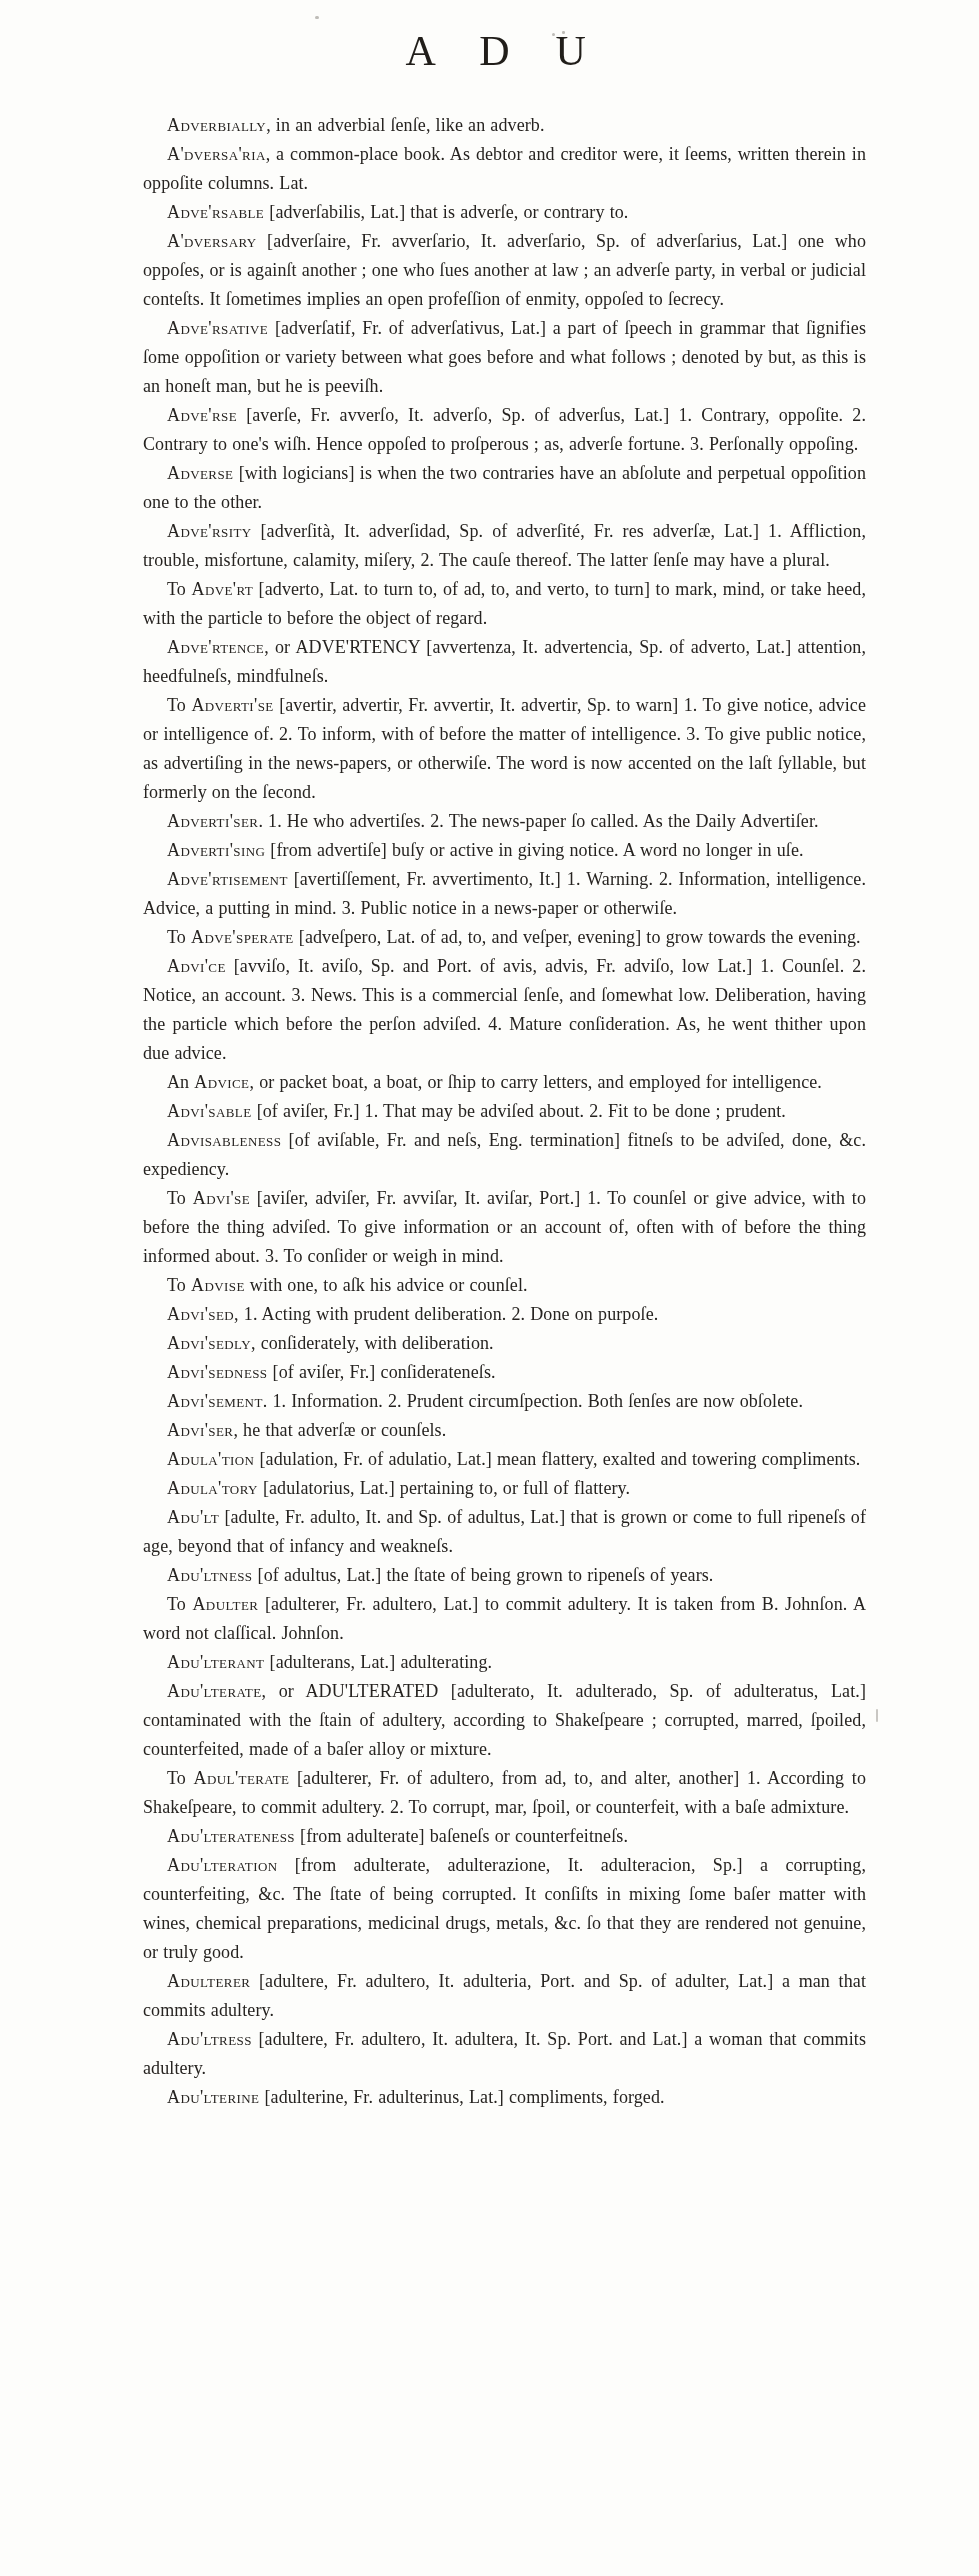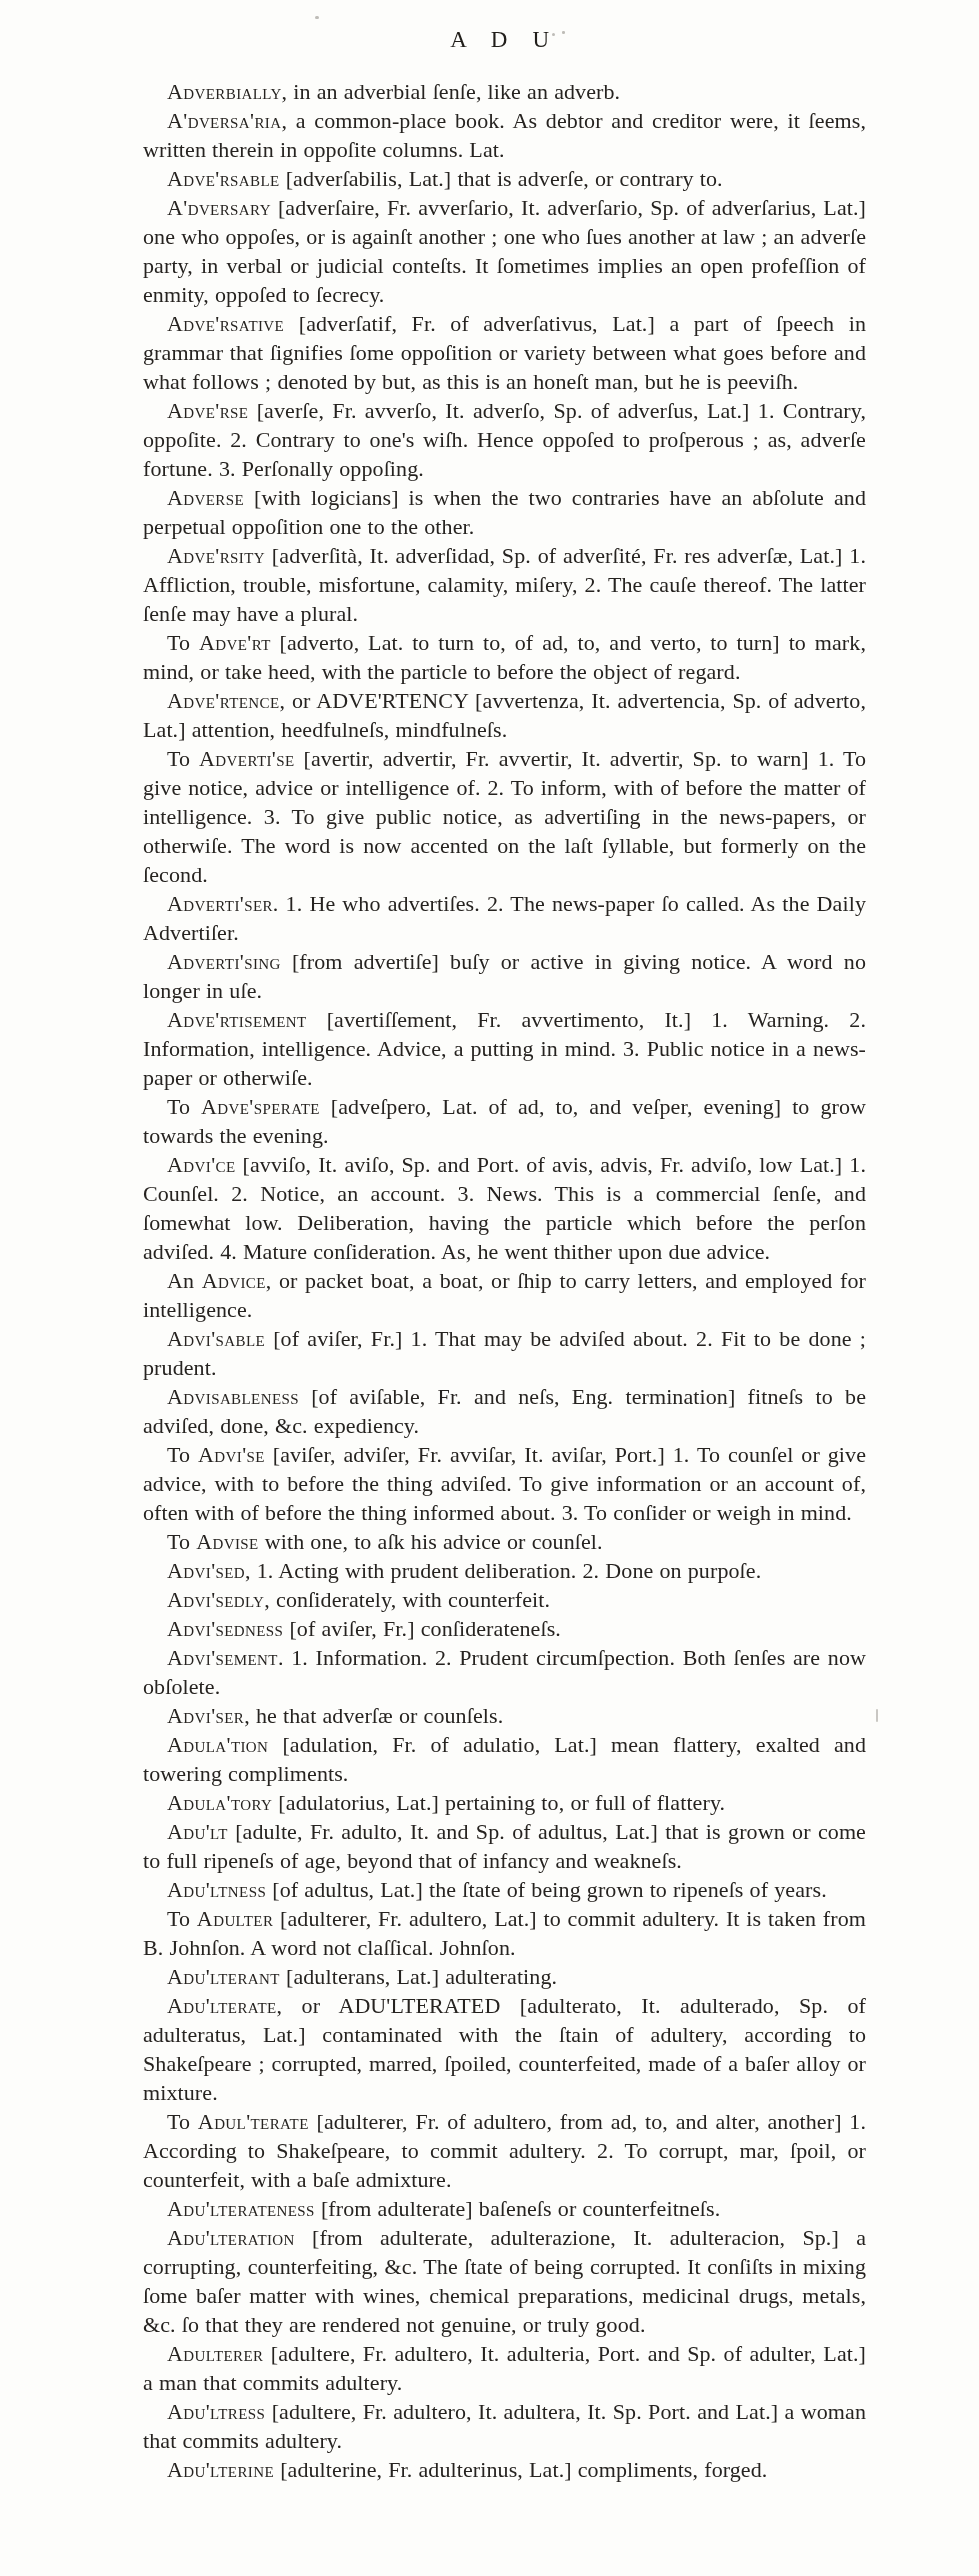--- a/index.html
+++ b/index.html
@@ -15,30 +15,30 @@
     overflow: hidden;
     color: #262320;
   }
   .text-column {
     position: absolute;
     left: 143px;
     top: 27px;
     width: 723px;
   }
   .page-header {
-    margin: 0 0 24px 0;
+    margin: 0 0 36px 0;
     text-align: center;
-    font-size: 23px;
+    font-size: 42px;
     font-weight: 400;
     letter-spacing: 0.42em;
     color: #211e1a;
   }
   .entry {
     margin: 0;
-    font-size: 22px;
+    font-size: 18px;
     line-height: 29px;
     text-align: justify;
     text-indent: 24px;
     word-spacing: 0.5px;
     letter-spacing: 0.1px;
   }
   .entry .headword {
     font-variant: small-caps;
     letter-spacing: 0.4px;
   }
@@ -104,21 +104,21 @@
   <p class="entry"><span></span><span class="headword">Advi'sable</span><span> [of aviſer, Fr.] 1. That may be adviſed about. 2. Fit to be done ; prudent.</span></p>
 
   <p class="entry"><span></span><span class="headword">Advisableness</span><span> [of aviſable, Fr. and neſs, Eng. termination] fitneſs to be adviſed, done, &amp;c. expediency.</span></p>
 
   <p class="entry"><span>To </span><span class="headword">Advi'se</span><span> [aviſer, adviſer, Fr. avviſar, It. aviſar, Port.] 1. To counſel or give advice, with to before the thing adviſed. To give information or an account of, often with of before the thing informed about. 3. To conſider or weigh in mind.</span></p>
 
   <p class="entry"><span>To </span><span class="headword">Advise</span><span> with one, to aſk his advice or counſel.</span></p>
 
   <p class="entry"><span></span><span class="headword">Advi'sed</span><span>, 1. Acting with prudent deliberation. 2. Done on purpoſe.</span></p>
 
-  <p class="entry"><span></span><span class="headword">Advi'sedly</span><span>, conſiderately, with counterfeit.</span></p>
+  <p class="entry"><span></span><span class="headword">Advi'sedly</span><span>, conſiderately, with deliberation.</span></p>
 
   <p class="entry"><span></span><span class="headword">Advi'sedness</span><span> [of aviſer, Fr.] conſiderateneſs.</span></p>
 
   <p class="entry"><span></span><span class="headword">Advi'sement</span><span>. 1. Information. 2. Prudent circumſpection. Both ſenſes are now obſolete.</span></p>
 
   <p class="entry"><span></span><span class="headword">Advi'ser</span><span>, he that adverſæ or counſels.</span></p>
 
   <p class="entry"><span></span><span class="headword">Adula'tion</span><span> [adulation, Fr. of adulatio, Lat.] mean flattery, exalted and towering compliments.</span></p>
 
 

